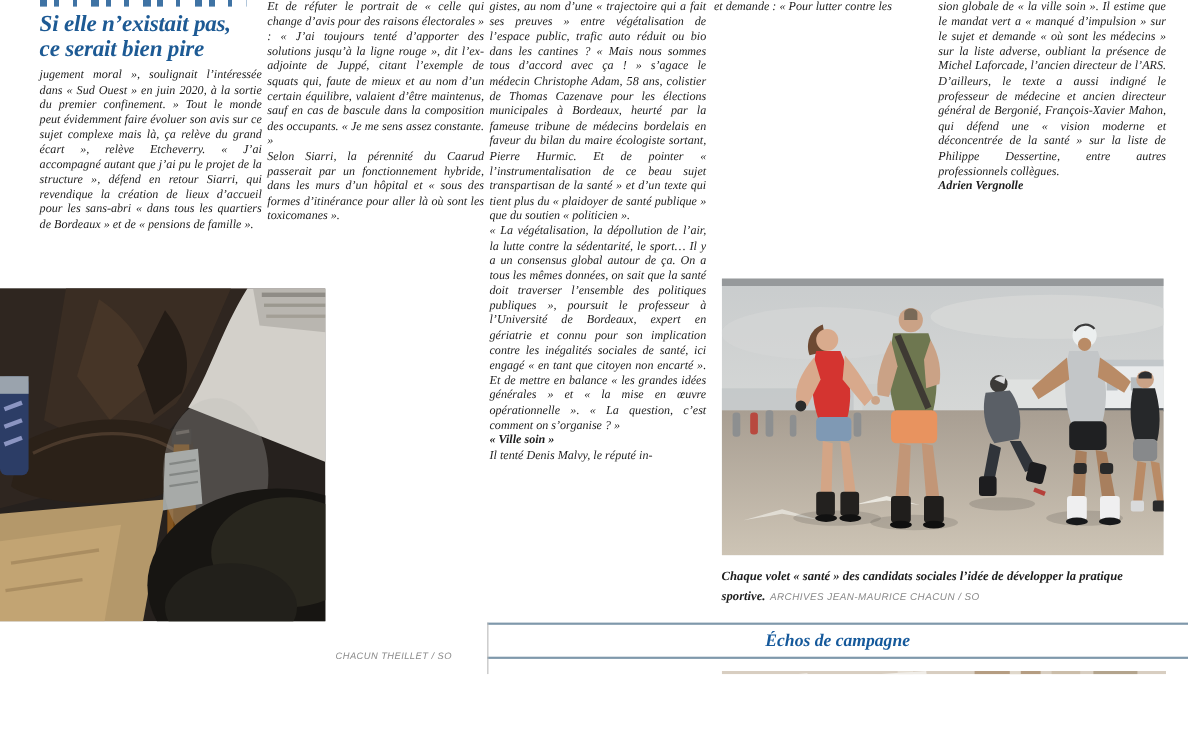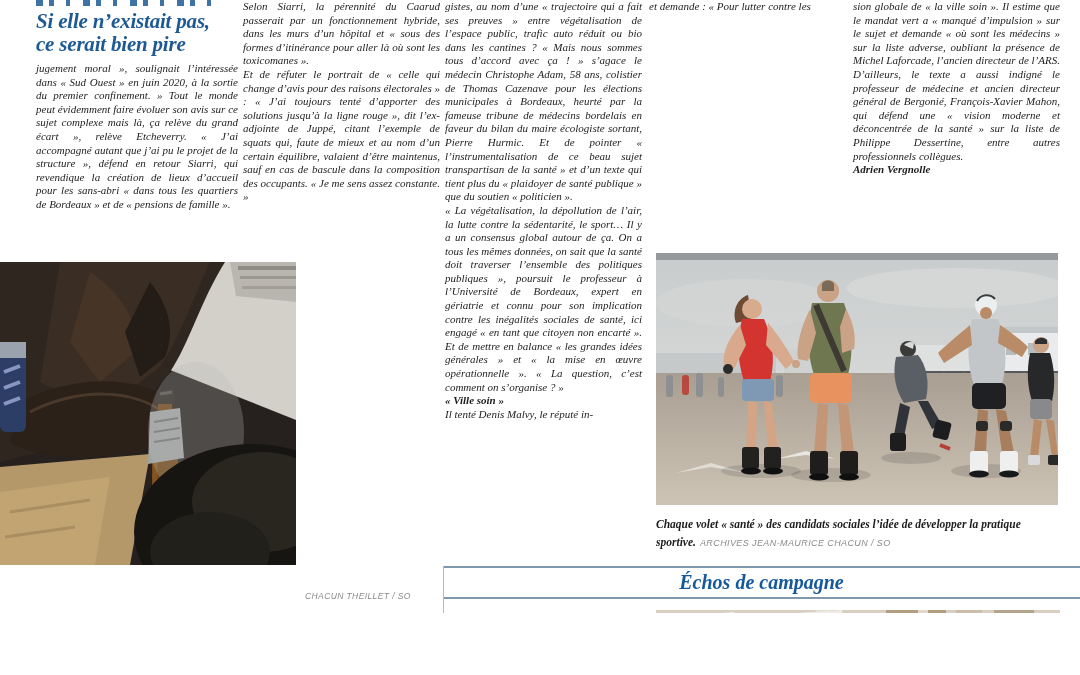--- a/index.html
+++ b/index.html
@@ -74,21 +74,21 @@
   .caption-right .credit { font-size: 9px; }
   .echos {
     position: absolute; left: 443px; top: 566px; width: 637px;
   }
   .echos .rule {
     height: 2px; background: var(--rule-blue, #7f98ab);
   }
   .echos-title {
     text-align: center;
     font-weight: bold;
-    font-size: 20px;
+    font-size: 16px;
     line-height: 29px;
     color: var(--echos-blue, #15599b);
   }
   .v-rule {
     position: absolute; left: 443px; top: 566px; width: 1px; height: 109px;
     background: #b9b9b9;
   }
   .echos-item-headline {
     position: absolute; left: 446px; top: 604px; width: 210px;
     font-weight: bold; font-size: 15.5px; line-height: 16.5px;
@@ -106,22 +106,22 @@
 <div class="page">
 
   <div class="col" style="left:36px; width:202px;">
     <div class="cropped-fragment"></div>
     <h1 class="headline">Si elle n’existait pas,
 ce serait bien pire</h1>
     <div class="body-text" style="margin-top:7px;">jugement moral », soulignait l’intéressée dans « Sud Ouest » en juin 2020, à la sortie du premier confinement. » Tout le monde peut évidemment faire évoluer son avis sur ce sujet complexe mais là, ça relève du grand écart », relève Etcheverry. « J’ai accompagné autant que j’ai pu le projet de la structure », défend en retour Siarri, qui revendique la création de lieux d’accueil pour les sans-abri « dans tous les quartiers de Bordeaux » et de « pensions de famille ».</div>
   </div>
 
   <div class="col body-text" style="left:243px; width:197px;">
+    <p>Et de réfuter le portrait de « celle qui change d’avis pour des raisons électorales » : « J’ai toujours tenté d’apporter des solutions jusqu’à la ligne rouge », dit l’ex-adjointe de Juppé, citant l’exemple de squats qui, faute de mieux et au nom d’un certain équilibre, valaient d’être maintenus, sauf en cas de bascule dans la composition des occupants. « Je me sens assez constante. »</p>
     <p>Selon Siarri, la pérennité du Caarud passerait par un fonctionnement hybride, dans les murs d’un hôpital et « sous des formes d’itinérance pour aller là où sont les toxicomanes ».</p>
-    <p>Et de réfuter le portrait de « celle qui change d’avis pour des raisons électorales » : « J’ai toujours tenté d’apporter des solutions jusqu’à la ligne rouge », dit l’ex-adjointe de Juppé, citant l’exemple de squats qui, faute de mieux et au nom d’un certain équilibre, valaient d’être maintenus, sauf en cas de bascule dans la composition des occupants. « Je me sens assez constante. »</p>
   </div>
 
   <div class="col body-text" style="left:445px; width:197px;">
     <p>gistes, au nom d’une « trajectoire qui a fait ses preuves » entre végétalisation de l’espace public, trafic auto réduit ou bio dans les cantines ? « Mais nous sommes tous d’accord avec ça ! » s’agace le médecin Christophe Adam, 58 ans, colistier de Thomas Cazenave pour les élections municipales à Bordeaux, heurté par la fameuse tribune de médecins bordelais en faveur du bilan du maire écologiste sortant, Pierre Hurmic. Et de pointer « l’instrumentalisation de ce beau sujet transpartisan de la santé » et d’un texte qui tient plus du « plaidoyer de santé publique » que du soutien « politicien ».</p>
     <p>« La végétalisation, la dépollution de l’air, la lutte contre la sédentarité, le sport… Il y a un consensus global autour de ça. On a tous les mêmes données, on sait que la santé doit traverser l’ensemble des politiques publiques », poursuit le professeur à l’Université de Bordeaux, expert en gériatrie et connu pour son implication contre les inégalités sociales de santé, ici engagé « en tant que citoyen non encarté ». Et de mettre en balance « les grandes idées générales » et « la mise en œuvre opérationnelle ». « La question, c’est comment on s’organise ? »</p>
     <p class="subhead">« Ville soin »</p>
     <p>Il tenté Denis Malvy, le réputé in-</p>
   </div>
 
   <div class="col body-text" style="left:649px; width:197px;">

